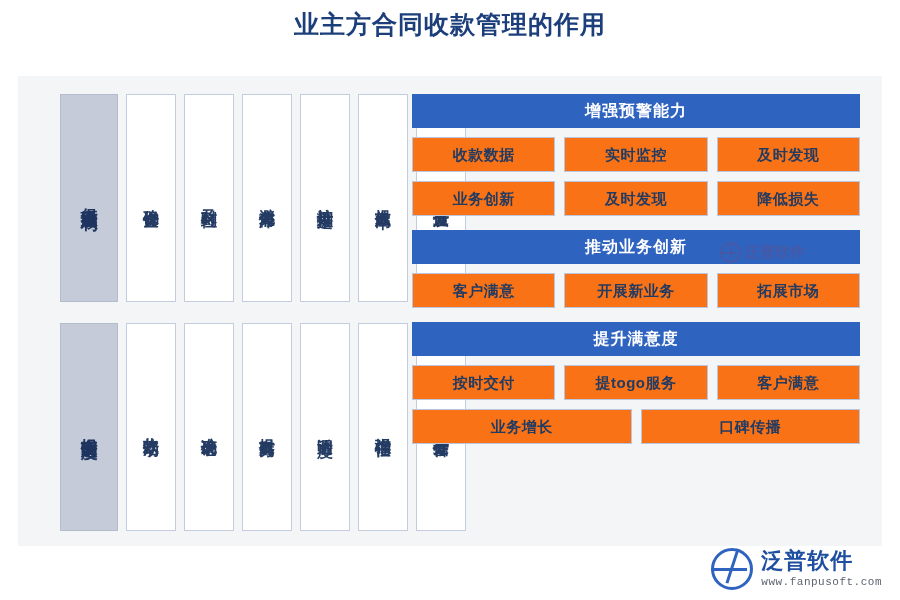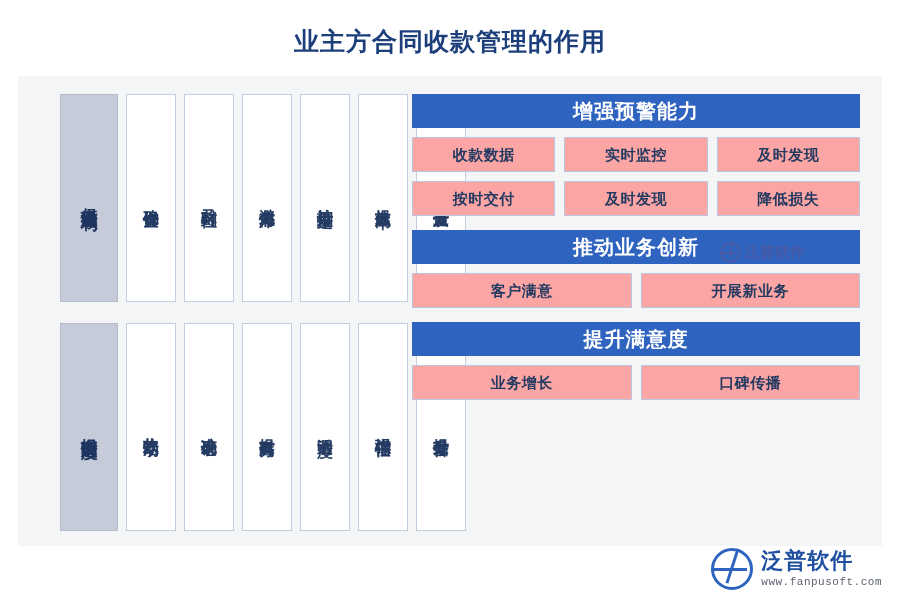--- a/index.html
+++ b/index.html
@@ -18,21 +18,21 @@
     width: 900px;
     height: 600px;
     box-sizing: border-box;
   }
   .title {
     text-align: center;
     font-size: 25px;
     font-weight: bold;
     color: #1c3f7c;
     letter-spacing: 1px;
-    padding-top: 25px;
+    padding-top: 8px;
     padding-bottom: 14px;
   }
   .panel {
     position: absolute;
     left: 18px;
     top: 76px;
     width: 864px;
     height: 470px;
     background: #f4f5f7;
     box-sizing: border-box;
@@ -91,36 +91,36 @@
   .sections {
     position: absolute;
     left: 352px;
     top: 0;
     width: 448px;
   }
   .section { margin-bottom: 14px; }
   .section-header {
     background: #2f63c0;
     color: #ffffff;
-    font-size: 20px;
+    font-size: 16px;
     font-weight: bold;
     text-align: center;
     line-height: 34px;
     height: 34px;
     letter-spacing: 1px;
   }
   .row {
     display: flex;
     gap: 9px;
     margin-top: 9px;
   }
   .cellbox {
     flex: 1 1 0;
     border: 1px solid #b9c6de;
-    background: #fca5a5;
+    background: #f97316;
     text-align: center;
     font-size: 15px;
     font-weight: bold;
     color: #233a61;
     line-height: 33px;
     height: 33px;
     letter-spacing: 0.5px;
   }
 
   
@@ -270,36 +270,42 @@
       <div class="sections">
 
         <div class="section">
           <div class="section-header">增强预警能力</div>
           <div class="row">
             <div class="cellbox">收款数据</div>
             <div class="cellbox">实时监控</div>
             <div class="cellbox">及时发现</div>
           </div>
           <div class="row">
-            <div class="cellbox">按时交付</div>
+            <div class="cellbox">业务创新</div>
             <div class="cellbox">及时发现</div>
             <div class="cellbox">降低损失</div>
           </div>
         </div>
 
         <div class="section">
           <div class="section-header">推动业务创新</div>
           <div class="row">
             <div class="cellbox">客户满意</div>
             <div class="cellbox">开展新业务</div>
+            <div class="cellbox">拓展市场</div>
           </div>
         </div>
 
         <div class="section">
           <div class="section-header">提升满意度</div>
+          <div class="row">
+            <div class="cellbox">按时交付</div>
+            <div class="cellbox">提togo服务</div>
+            <div class="cellbox">客户满意</div>
+          </div>
           <div class="row">
             <div class="cellbox">业务增长</div>
             <div class="cellbox">口碑传播</div>
           </div>
         </div>
 
       </div>
 
       <div class="watermark">
         <span class="wm-globe"></span>

